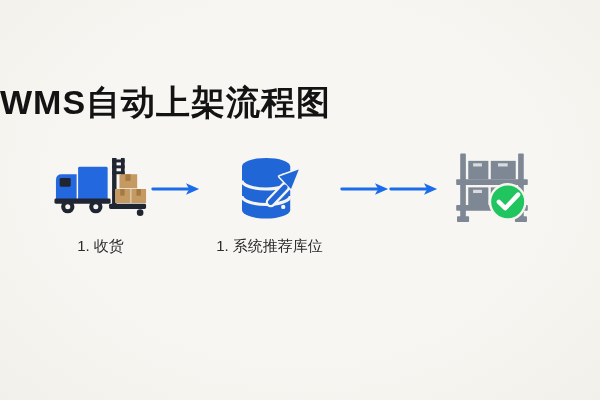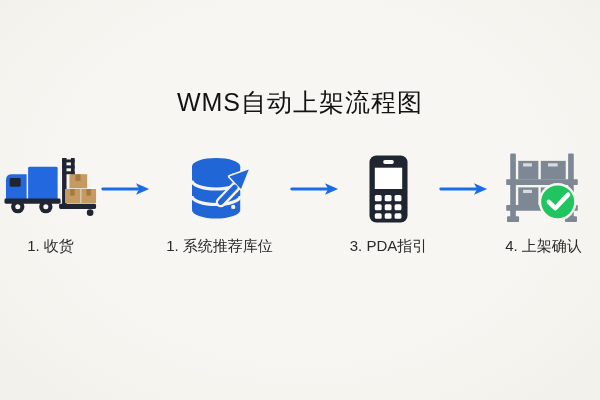--- a/index.html
+++ b/index.html
@@ -3,21 +3,21 @@
 <meta charset="utf-8">
 <style>
   html,body{margin:0;padding:0;}
   .canvas{
     width:600px;height:400px;position:relative;overflow:hidden;
     background:radial-gradient(ellipse at 50% 45%, #f8f6f2 55%, #f2f0ea 100%);
     font-family:"Liberation Sans","DejaVu Sans",sans-serif;
   }
   .title{
     position:absolute;top:84px;left:0;width:100%;
-    text-align:center;font-size:25px;font-weight:400;color:#131313;
+    font-size:34px;font-weight:700;color:#131313;
     letter-spacing:1px;line-height:36px;
   }
   .flow{
     position:absolute;top:150px;left:0;width:100%;
     display:flex;justify-content:center;align-items:flex-start;
   }
   .step{display:flex;flex-direction:column;align-items:center;flex-shrink:0;}
   .step.w1{width:100px}.step.w2{width:140px}.step.w3{width:100px}.step.w4{width:112px}
   .icon-box{height:78px;display:flex;align-items:center;justify-content:center;}
   .step-label{margin-top:9px;font-size:15px;color:#2b2b2b;white-space:nowrap;}
@@ -96,39 +96,20 @@
       <div class="step-label">1. 系统推荐库位</div>
     </div>
 
     <div class="arrow">
       <svg width="49" height="18" viewBox="0 0 56 18">
         <line x1="2" y1="9" x2="42" y2="9" stroke="#1b6ce8" stroke-width="3.2" stroke-linecap="round"></line>
         <path d="M40 2.5 L55 9 L40 15.5 L43.5 9 Z" fill="#1b6ce8"></path>
       </svg>
     </div>
 
-    <div class="step w3">
-      <div class="icon-box">
-        <svg width="47" height="70" viewBox="0 0 60 92">
-          <rect x="5" y="2" width="50" height="88" rx="9" fill="#202532"></rect>
-          <rect x="23" y="8" width="14" height="5" rx="2.5" fill="#ffffff"></rect>
-          <rect x="12" y="18" width="36" height="28" fill="#ffffff"></rect>
-          <rect x="12" y="54" width="9" height="8" rx="2" fill="#ffffff"></rect>
-          <rect x="25" y="54" width="9" height="8" rx="2" fill="#ffffff"></rect>
-          <rect x="38" y="54" width="9" height="8" rx="2" fill="#ffffff"></rect>
-          <rect x="12" y="66" width="9" height="8" rx="2" fill="#ffffff"></rect>
-          <rect x="25" y="66" width="9" height="8" rx="2" fill="#ffffff"></rect>
-          <rect x="38" y="66" width="9" height="8" rx="2" fill="#ffffff"></rect>
-          <rect x="12" y="78" width="9" height="7" rx="2" fill="#ffffff"></rect>
-          <rect x="25" y="78" width="9" height="7" rx="2" fill="#ffffff"></rect>
-          <rect x="38" y="78" width="9" height="7" rx="2" fill="#ffffff"></rect>
-        </svg>
-      </div>
-      <div class="step-label">3. PDA指引</div>
-    </div>
 
     <div class="arrow">
       <svg width="49" height="18" viewBox="0 0 56 18">
         <line x1="2" y1="9" x2="42" y2="9" stroke="#1b6ce8" stroke-width="3.2" stroke-linecap="round"></line>
         <path d="M40 2.5 L55 9 L40 15.5 L43.5 9 Z" fill="#1b6ce8"></path>
       </svg>
     </div>
 
     <div class="step w4">
       <div class="icon-box">
@@ -151,17 +132,16 @@
 
           <rect x="3" y="66" width="89" height="7" rx="1" fill="#7e8794"></rect>
 
           <rect x="4" y="80" width="15" height="7" rx="1" fill="#7e8794"></rect>
           <rect x="76" y="80" width="15" height="7" rx="1" fill="#7e8794"></rect>
 
           <circle cx="67" cy="62" r="22" fill="#21c55f" stroke="#f6f4ef" stroke-width="3"></circle>
           <path d="M56 62 l8 8 l16 -17" fill="none" stroke="#ffffff" stroke-width="5.5" stroke-linecap="round" stroke-linejoin="round"></path>
         </svg>
       </div>
-      <div class="step-label">4. 上架确认</div>
     </div>
 
   </div>
 </div>
 
 </body></html>

